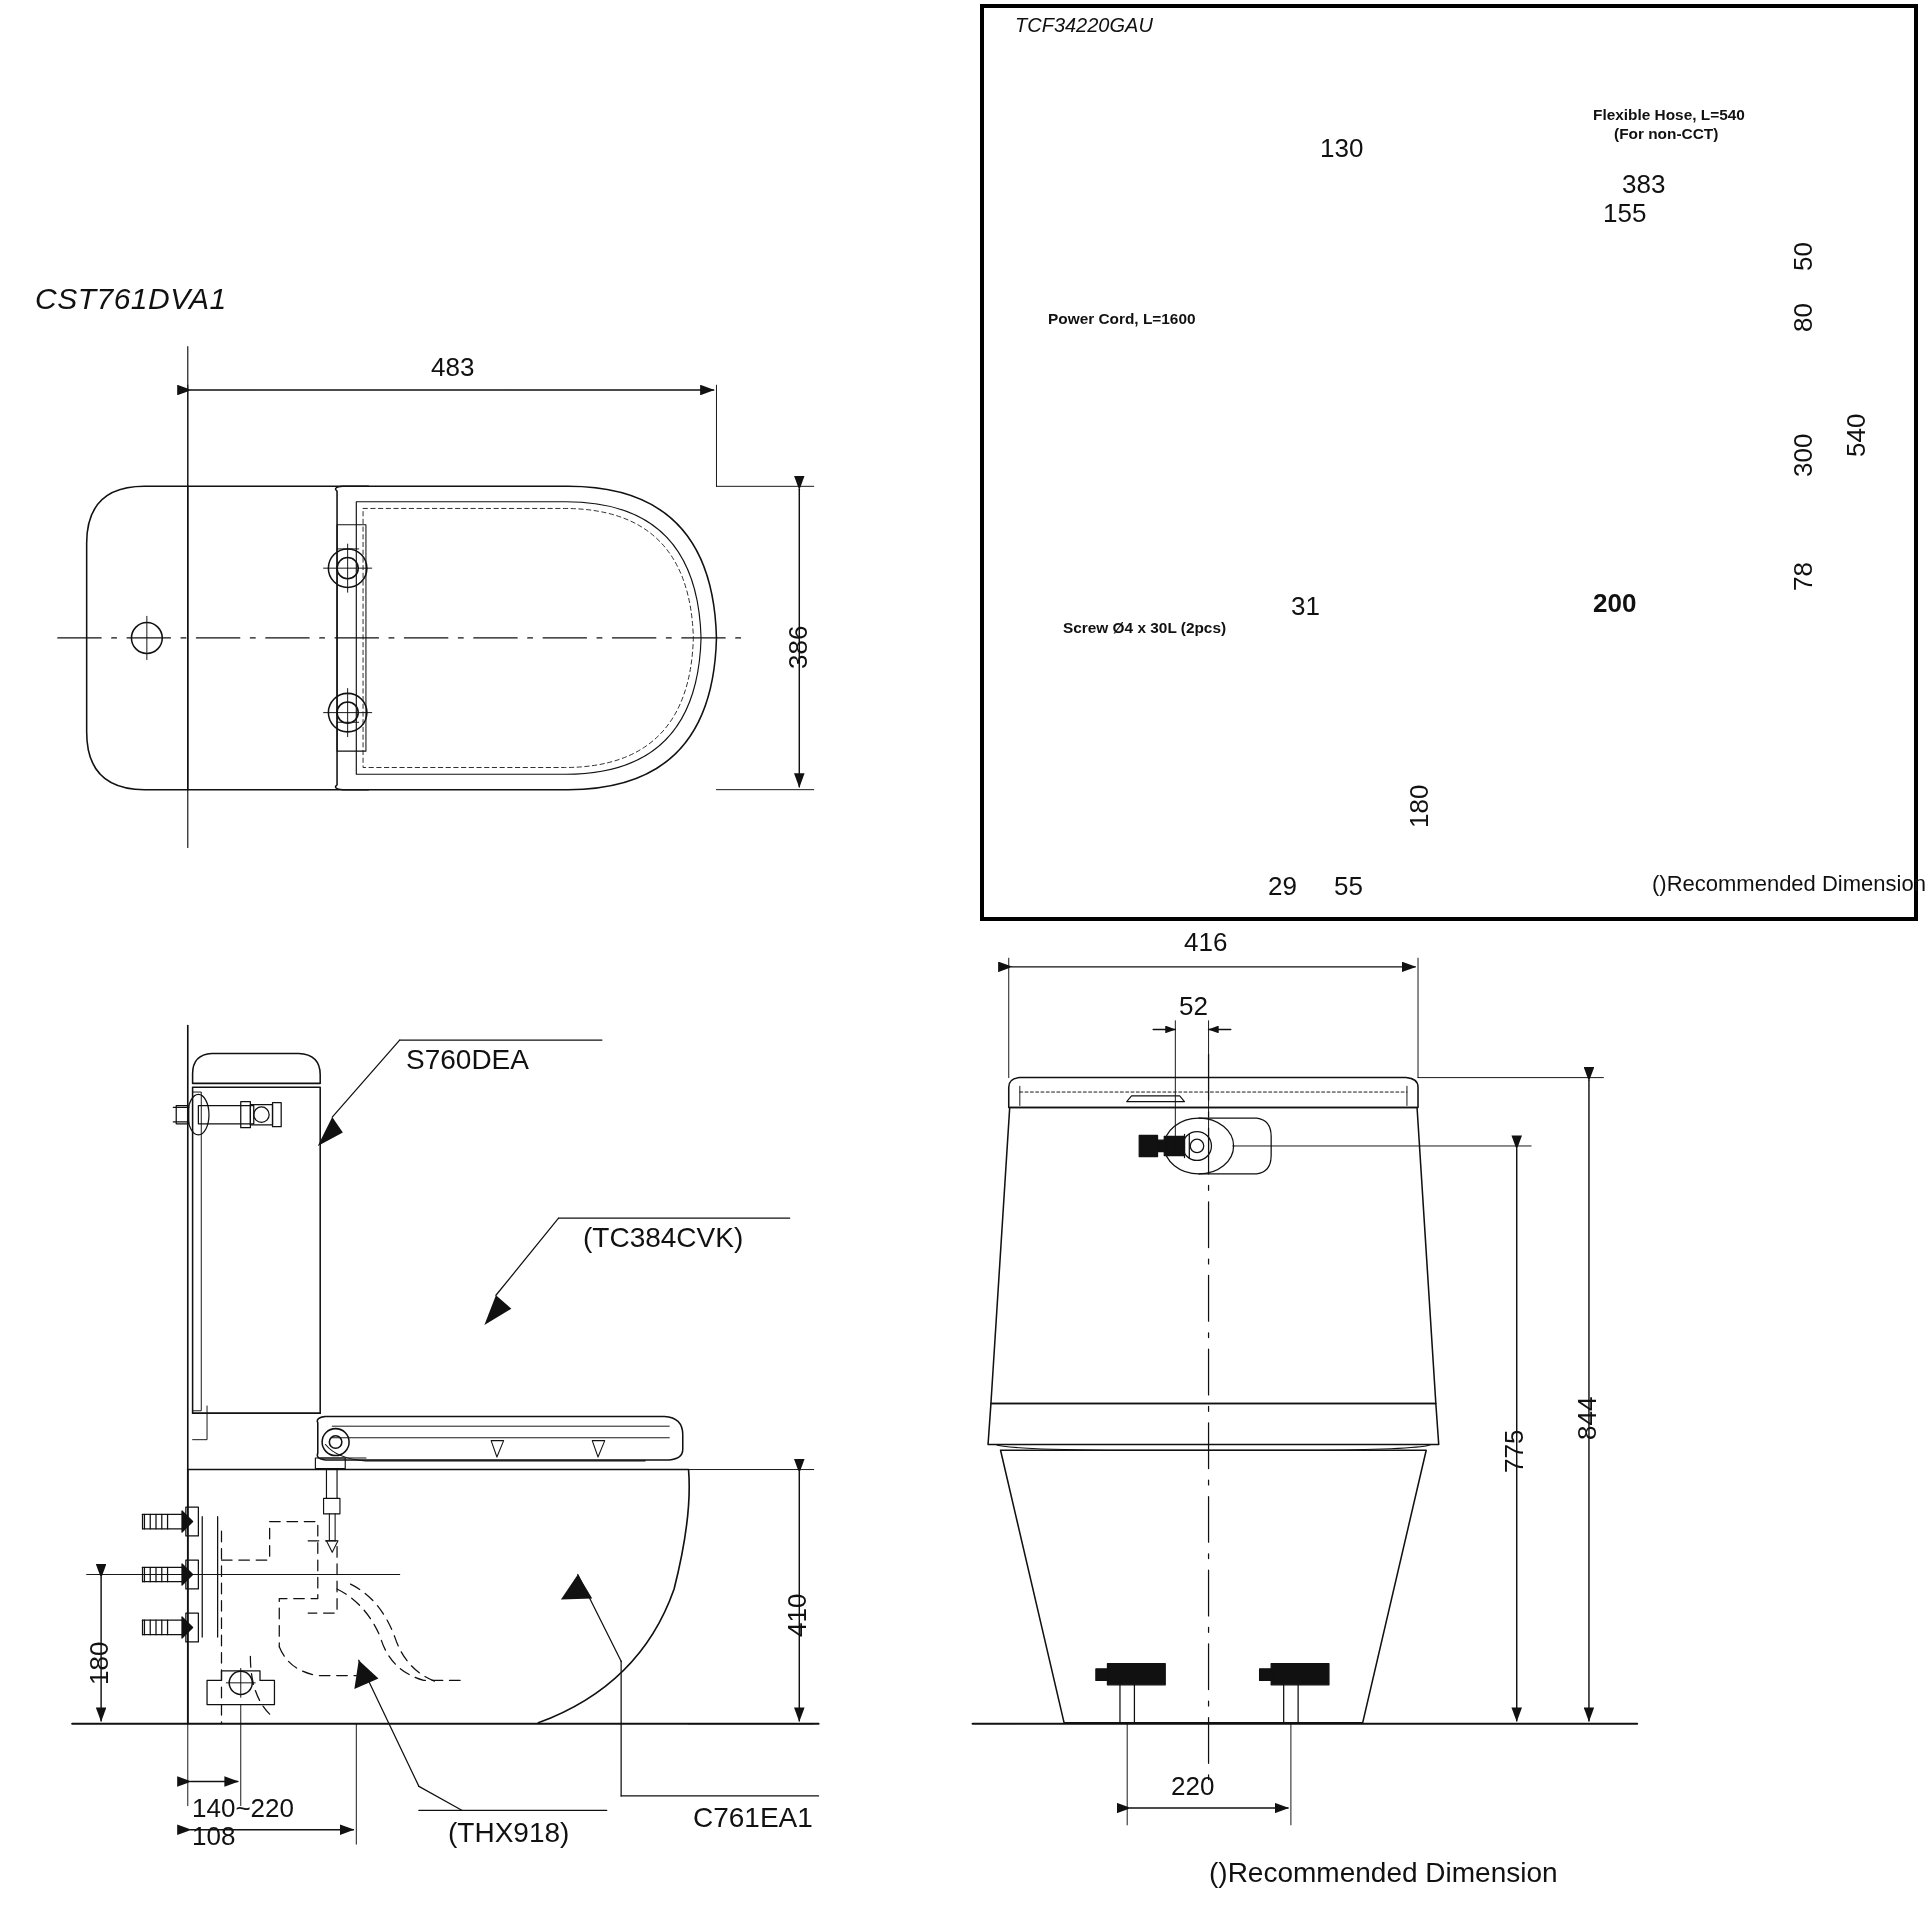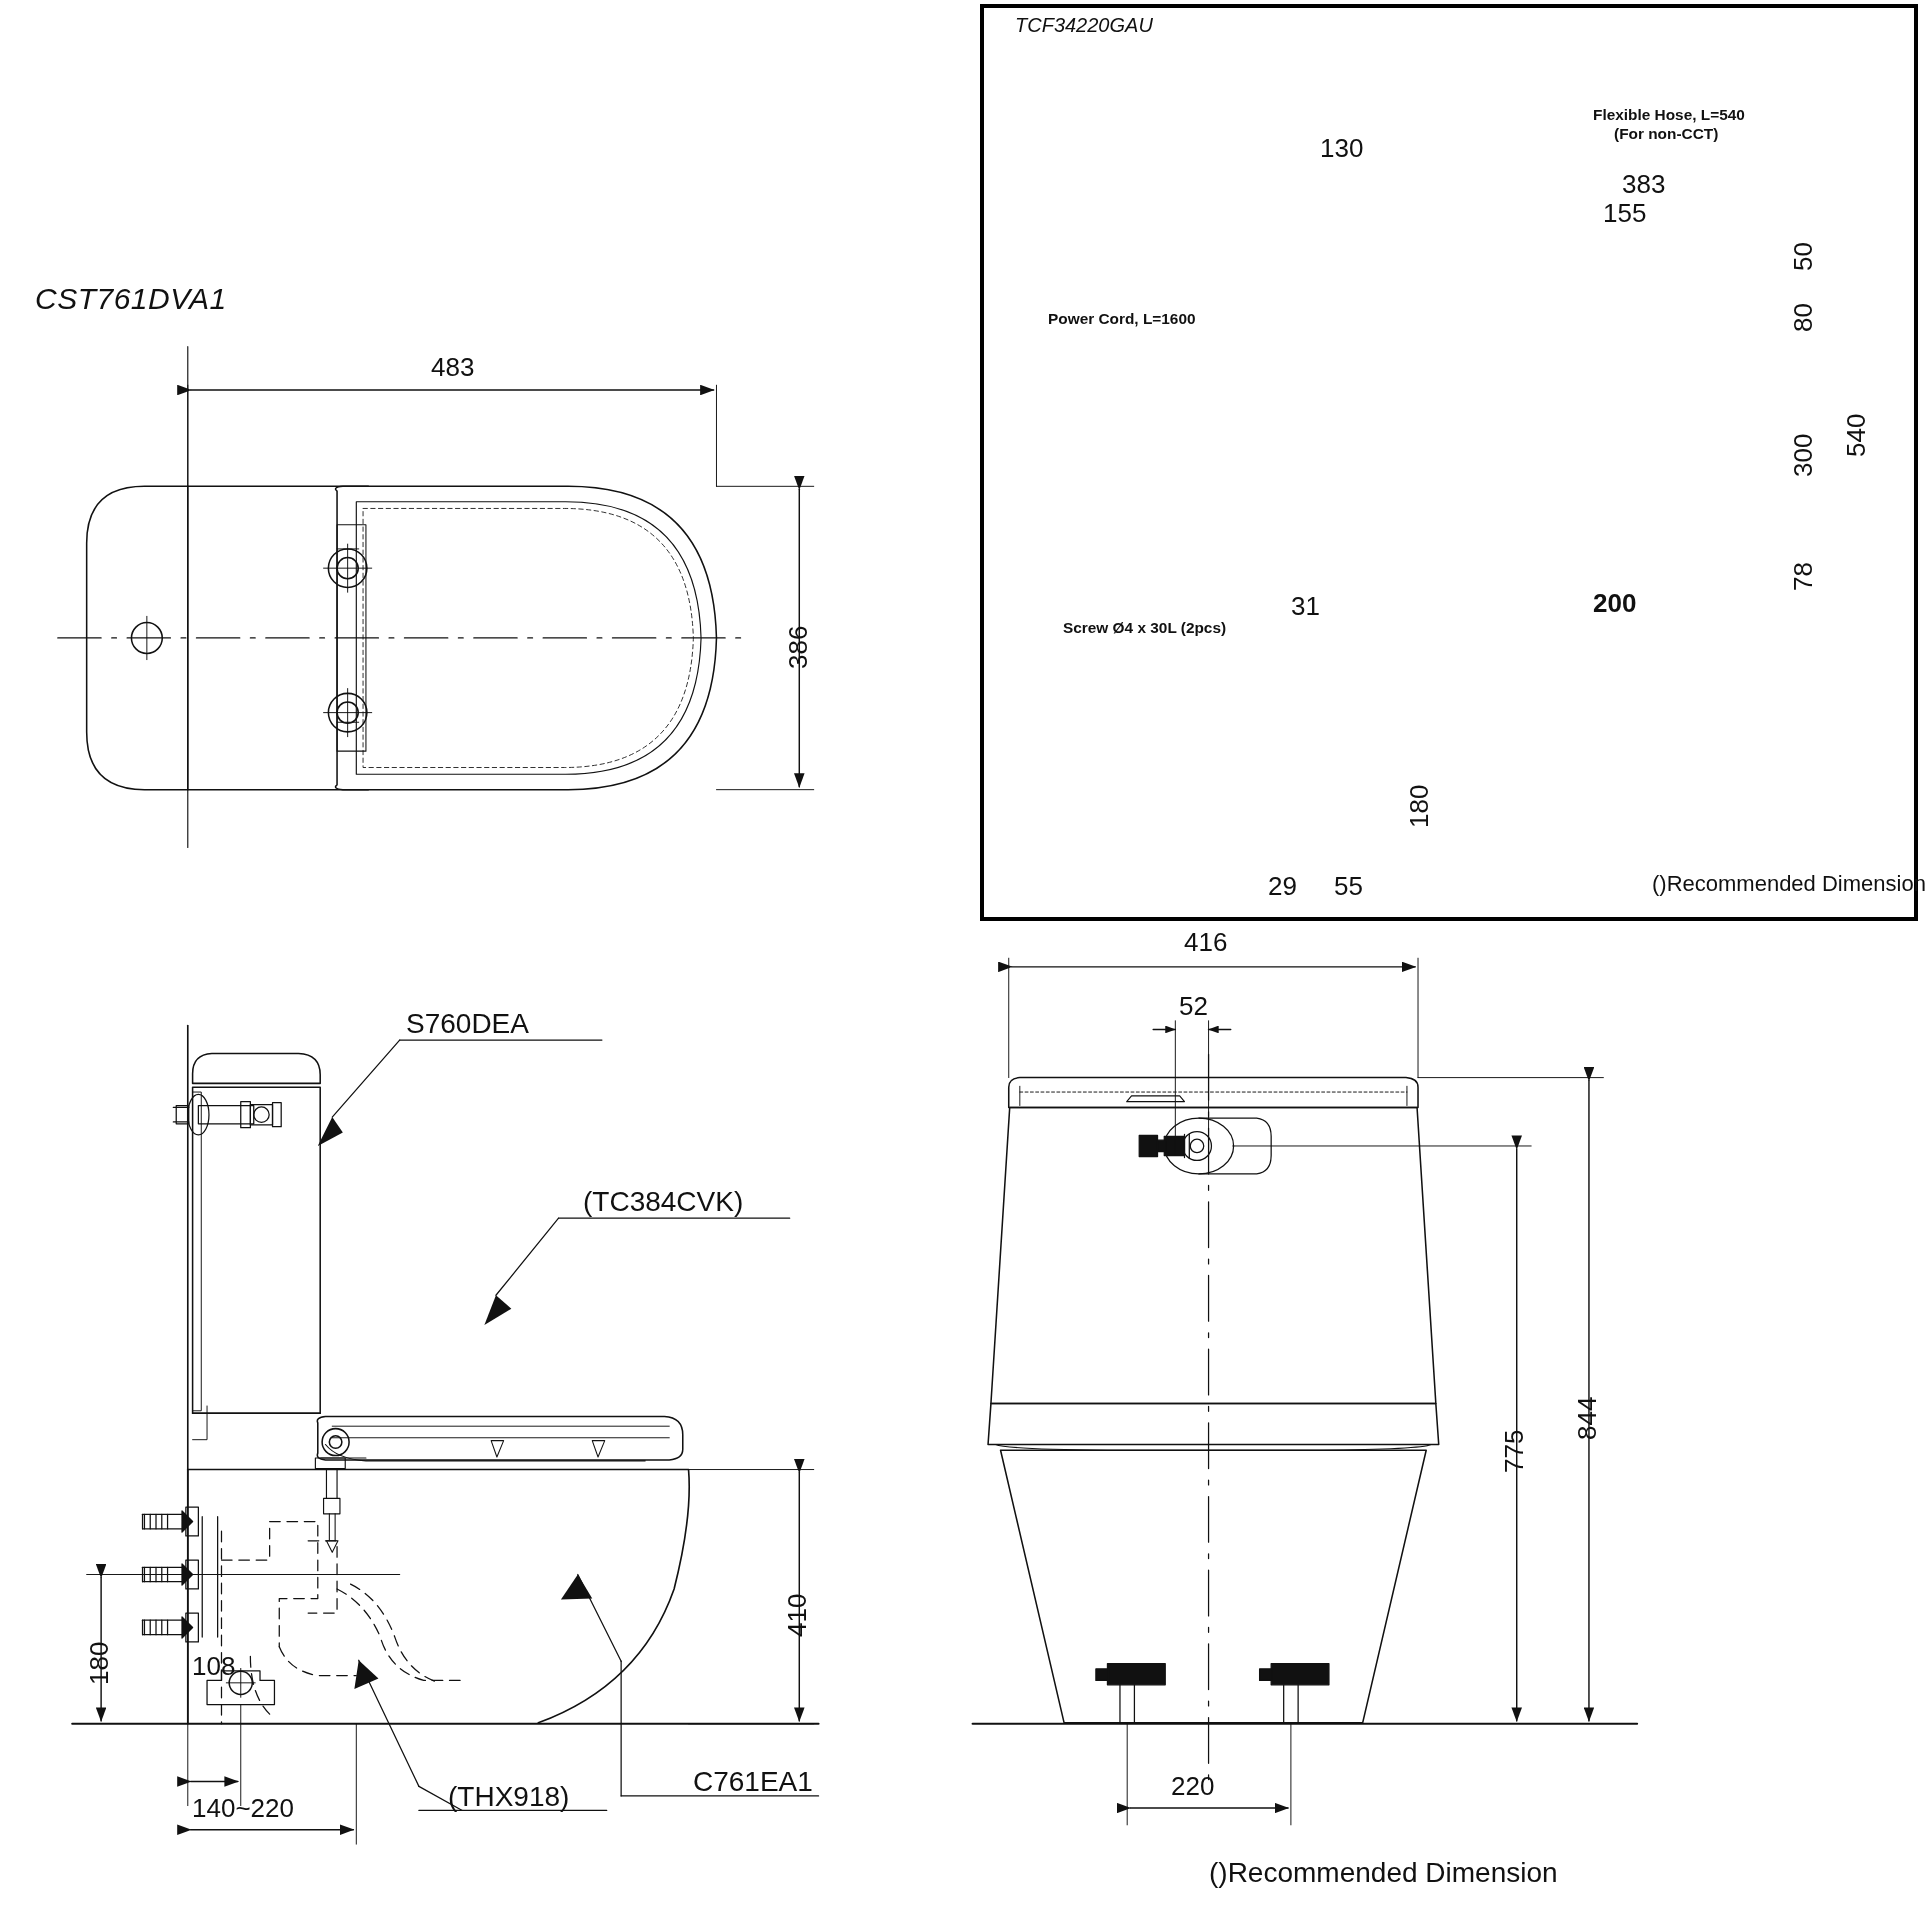--- a/index.html
+++ b/index.html
@@ -43,20 +43,21 @@
     font-size: 26px;
     letter-spacing: 0px;
   }
   .dim-v {
     font-size: 26px;
     transform-origin: left top;
     transform: rotate(-90deg);
   }
   .part-label {
     font-size: 28px;
+    margin-top: 36px;
   }
   .note-sm2 {
     font-size: 15.4px;
     font-weight: bold;
   }
   .boxtitle {
     font-size: 20px;
     font-style: italic;
   }
   .recdim {
@@ -512,21 +513,21 @@
   <div class="txt dim" style="left:431px; top:354px;">483</div>
   <div class="txt dim-v" style="left:785px; top:669px;">386</div>
 
   <div class="txt part-label" style="left:406px; top:1010px;">S760DEA</div>
   <div class="txt part-label" style="left:583px; top:1188px;">(TC384CVK)</div>
   <div class="txt part-label" style="left:693px; top:1768px;">C761EA1</div>
   <div class="txt part-label" style="left:448px; top:1783px;">(THX918)</div>
 
   <div class="txt dim-v" style="left:784px; top:1637px;">410</div>
   <div class="txt dim-v" style="left:86px; top:1685px;">180</div>
-  <div class="txt dim" style="left:192px; top:1653px;">108</div>
+  <div class="txt dim" style="left:192px; top:1823px;">108</div>
   <div class="txt dim" style="left:192px; top:1795px;">140~220</div>
 
   <div class="txt dim" style="left:1184px; top:929px;">416</div>
   <div class="txt dim" style="left:1179px; top:993px;">52</div>
   <div class="txt dim-v" style="left:1574px; top:1440px;">844</div>
   <div class="txt dim-v" style="left:1501px; top:1473px;">775</div>
   <div class="txt dim" style="left:1171px; top:1773px;">220</div>
   <div class="txt recdim-big" style="left:1209px; top:1859px;">()Recommended Dimension</div>
 
   <div class="txt boxtitle" style="left:1015px; top:15.4px;">TCF34220GAU</div>

